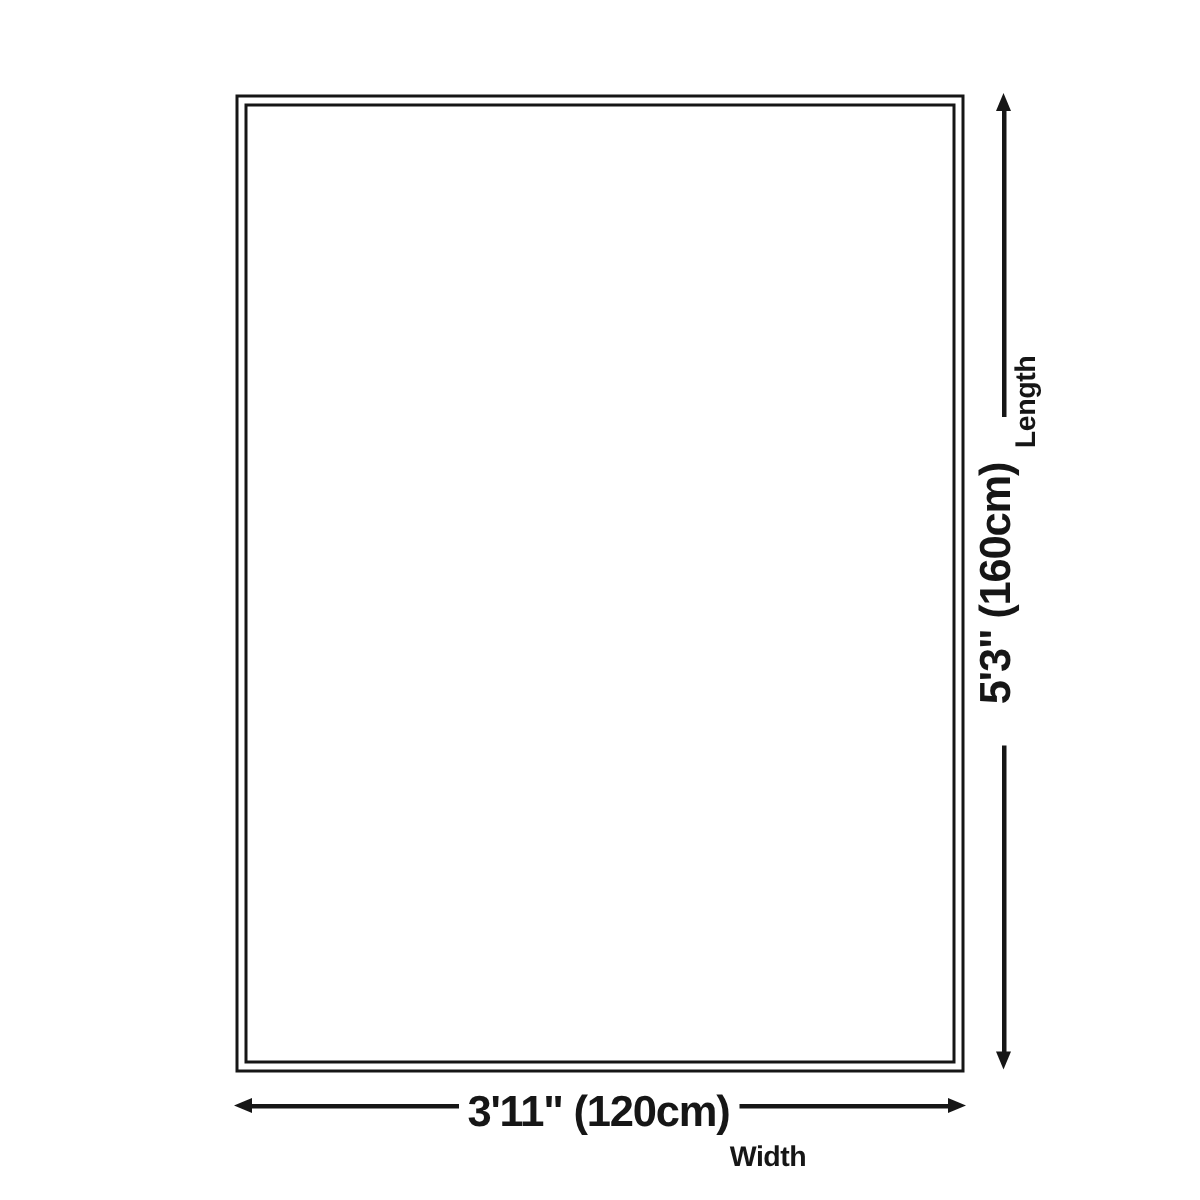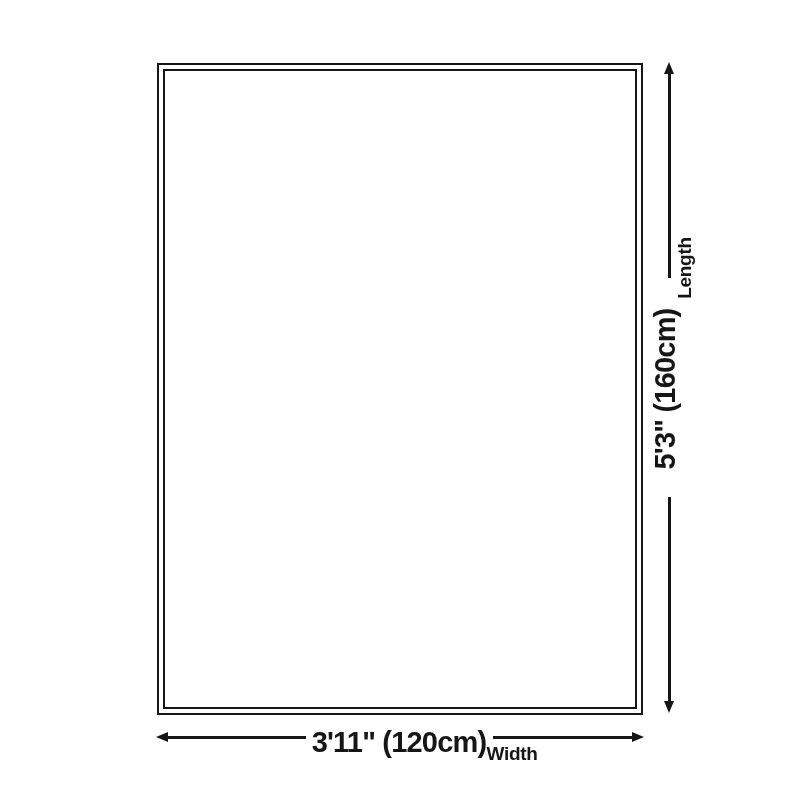--- a/index.html
+++ b/index.html
@@ -96,21 +96,21 @@
     letter-spacing: -0.3px;
     white-space: nowrap;
     color: var(--ink);
   }
   .center-anchor { transform: translate(-50%, -50%); }
   .center-anchor-rot { transform: translate(-50%, -50%) rotate(-90deg); }
 
   .value-length { left: 665px; top: 389px; }
   .label-length { left: 685px; top: 268px; }
   .value-width  { left: 399px; top: 742px; }
-  .label-width  { left: 512px; top: 754px; }
+  .label-width  { left: 512px; top: 772px; }
 </style>
 </head>
 <body>
 
 <div class="stage">
 
   <div class="rug-outer">
     <div class="rug-inner"></div>
   </div>
 

